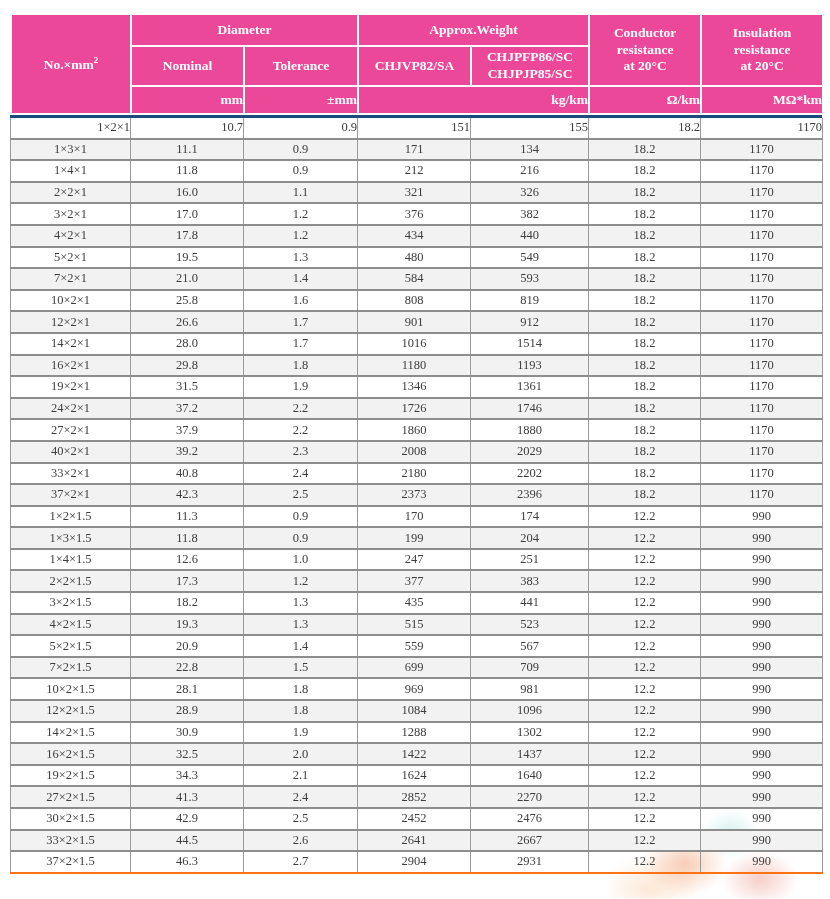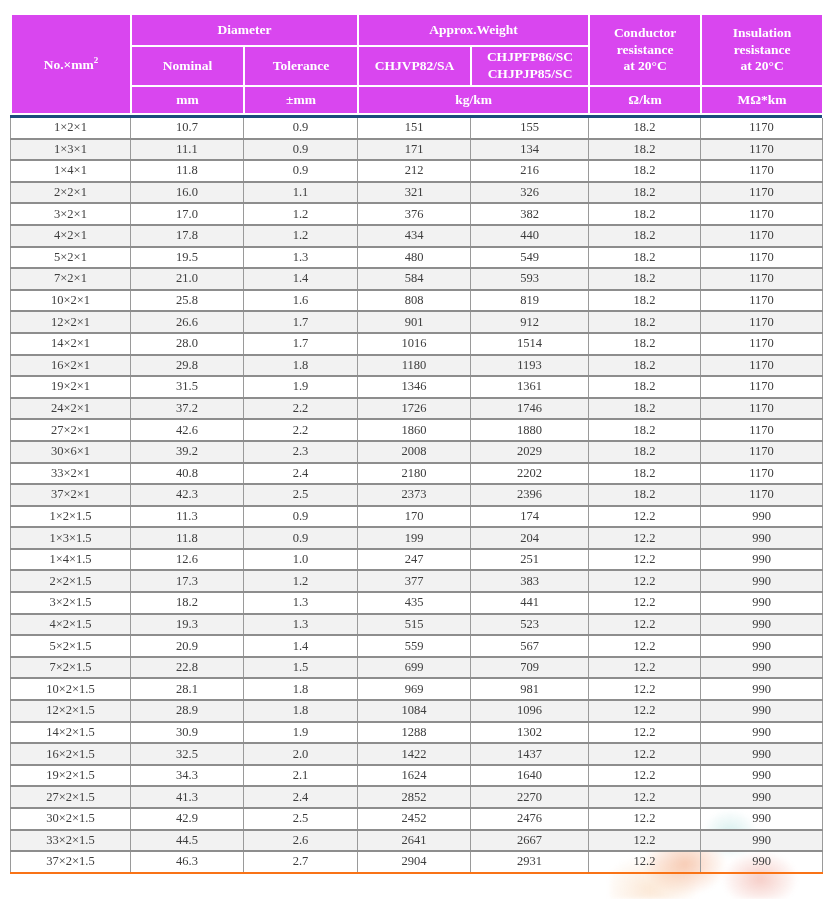--- a/index.html
+++ b/index.html
@@ -20,37 +20,37 @@
       radial-gradient(70px 50px at 40px 100px, rgba(245,180,120,.30), rgba(245,180,120,0) 70%);
     filter:blur(2px);
   }
 
   .tablewrap{position:absolute;left:10px;top:13px;width:812px;z-index:1;}
 
   table{border-collapse:collapse;table-layout:fixed;width:812px;}
 
   
   .head th{
-    background:#d946ef;color:#ffffff;font-weight:bold;
+    background:#ec4899;color:#ffffff;font-weight:bold;
     border:2px solid #ffffff;text-align:center;vertical-align:middle;
     font-size:13.5px;line-height:1.25;white-space:pre-line;padding:0;
   }
   .head tr.r1 th{height:30px;}
   .head tr.r2 th{height:38px;}
-  .head tr.r3 th{height:26px;}
+  .head tr.r3 th{height:26px;text-align:right;}
   .navy-line{height:3px;background:#1c4a7c;width:812px;}
 
   
   .body td{
     border-left:1px solid #9a9a9a;border-right:1px solid #9a9a9a;
     border-top:2px solid #8d8d8d;
     text-align:center;vertical-align:middle;
     font-size:12.5px;color:#3d3d3d;height:19.6px;padding:0;
   }
-  .body tr:first-child td{border-top:none;}
+  .body tr:first-child td{border-top:none;text-align:right;}
   .body tr:nth-child(even) td{background:#f2f2f2;}
   .body tr:last-child td{border-bottom:2px solid #f97316;}
   sup{font-size:9px;}
 </style>
 </head>
 <body>
 
 <div class="page">
 
   <div class="watermark"></div>
@@ -230,29 +230,29 @@
             <td>24×2×1</td>
             <td>37.2</td>
             <td>2.2</td>
             <td>1726</td>
             <td>1746</td>
             <td>18.2</td>
             <td>1170</td>
           </tr>
           <tr>
             <td>27×2×1</td>
-            <td>42.6</td>
+            <td>37.9</td>
             <td>2.2</td>
             <td>1860</td>
             <td>1880</td>
             <td>18.2</td>
             <td>1170</td>
           </tr>
           <tr>
-            <td>30×6×1</td>
+            <td>40×2×1</td>
             <td>39.2</td>
             <td>2.3</td>
             <td>2008</td>
             <td>2029</td>
             <td>18.2</td>
             <td>1170</td>
           </tr>
           <tr>
             <td>33×2×1</td>
             <td>40.8</td>

